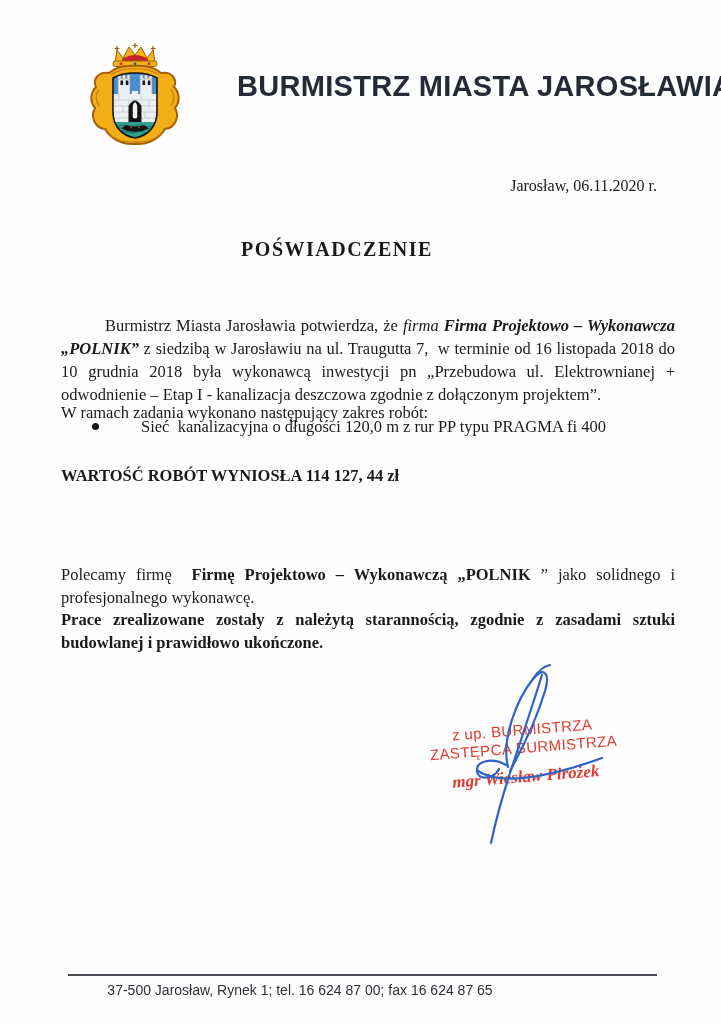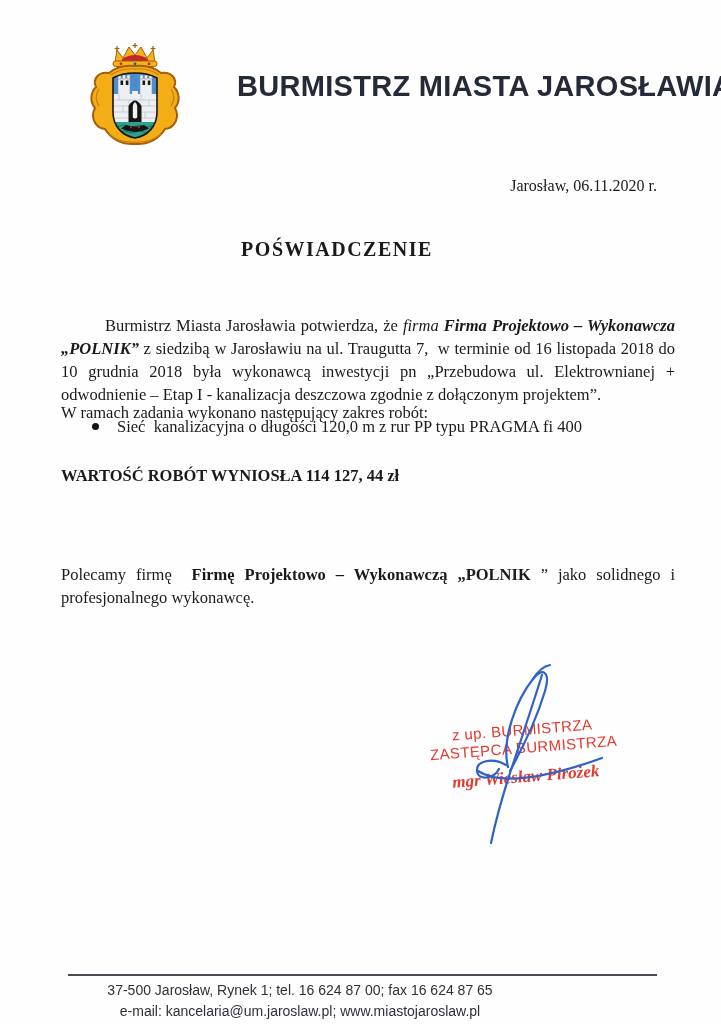--- a/index.html
+++ b/index.html
@@ -34,21 +34,21 @@
   
   .para {
     position:absolute; left:45px; width:614px;
     font-size:16.5px; line-height:23px;
     text-align:justify;
     margin-left:16px;
   }
   .para.nojust { text-align:left; }
   .p-intro   { top:297px; text-indent:44px; }
   .p-scope   { top:384px; }
-  .p-bullet  { top:415px; display:flex; padding-left:31px; box-sizing:border-box; text-align:left; }
+  .p-bullet  { top:415px; display:flex; padding-left:31px; box-sizing:border-box; text-align:left;gap:24px; }
   .bullet-dot { width:7px; height:7px; border-radius:50%; background:#161616; margin:8px 18px 0 0; flex:none; }
   .p-value   { top:447px; }
   .p-quality { top:477px; }
   .p-recommend { top:546px; }
   .p-complete  { top:591px; }
   .b  { font-weight:bold; }
   .i  { font-style:italic; }
   .bi { font-weight:bold; font-style:italic; }
   
   .sign-block { position:absolute; left:404px; top:655px; width:240px; height:200px; }
@@ -173,20 +173,21 @@
   <div class="para p-bullet">
     <span class="bullet-dot"></span>
     <span><span>Sieć&nbsp; kanalizacyjna o długości 120,0 m z rur PP typu PRAGMA fi 400</span></span>
   </div>
 
   <p class="para p-value nojust"><span class="b">WARTOŚĆ ROBÓT WYNIOSŁA 114 127, 44 zł</span></p>
 
 
   <p class="para p-recommend"><span>Polecamy firmę&nbsp; </span><span class="b">Firmę Projektowo – Wykonawczą „POLNIK</span><span>&nbsp;” jako solidnego i profesjonalnego wykonawcę.</span></p>
 
+  <p class="para p-complete"><span class="b">Prace zrealizowane zostały z należytą starannością, zgodnie z zasadami sztuki budowlanej i prawidłowo ukończone.</span></p>
 
   <div class="sign-block">
     <div class="stamp">
       <div class="stamp-line">z up. BURMISTRZA</div>
       <div class="stamp-line">ZASTĘPCA BURMISTRZA</div>
       <div class="stamp-signer">mgr Wiesław Pirożek</div>
     </div>
     <svg class="signature-svg" viewBox="0 0 240 200" xmlns="http://www.w3.org/2000/svg">
       <g fill="none" stroke="var(--signature-blue, #2f63c5)" stroke-width="2.2" stroke-linecap="round">
         <path d="M 104 112 C 97 84, 113 44, 129 24 C 138 12, 147 16, 141 36 C 132 66, 117 96, 106 116"></path>
@@ -194,16 +195,15 @@
         <path d="M 74 116 C 95 130, 140 124, 198 103"></path>
         <path d="M 102 110 C 88 102, 72 106, 73 116 C 74 126, 90 124, 95 114"></path>
         <path d="M 129 24 C 134 16, 140 11, 146 10"></path>
       </g>
     </svg>
   </div>
 
   <div class="footer-rule"></div>
   <div class="footer">
     <div>37-500 Jarosław, Rynek 1; tel. 16 624 87 00; fax 16 624 87 65</div>
-    <div>e-mail: kancelaria@um.jaroslaw.pl; www.miastojaroslaw.pl</div>
   </div>
 
 </div>
 
 </body></html>

